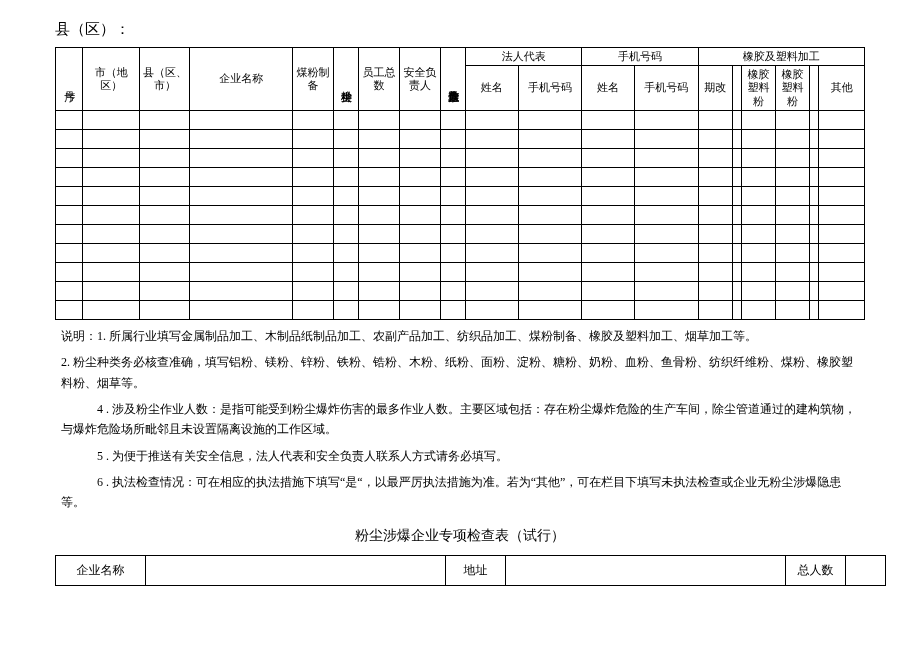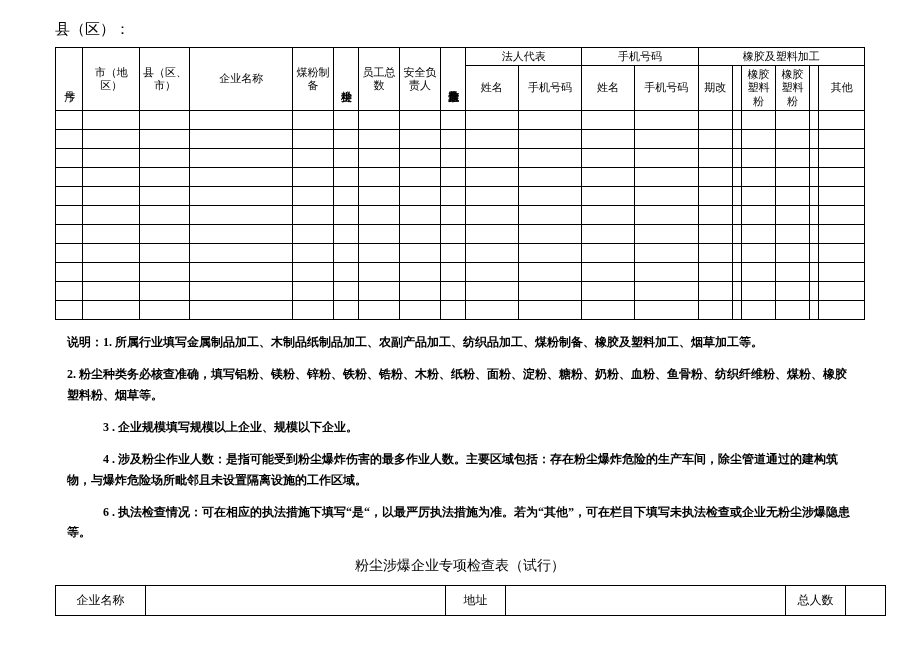--- a/index.html
+++ b/index.html
@@ -42,22 +42,21 @@
       text-orientation: upright;
       letter-spacing: 0px;
       display: inline-block;
     }
     .notes {
       margin-top: 6px;
       font-size: 12px;
       line-height: 1.7;
     }
     .notes p {
-      margin: 12px;
-      font-weight: bold;
+      margin: 6px;
     }
     .bottom-title {
       text-align: center;
       font-size: 14px;
       margin-top: 14px;
       margin-bottom: 10px;
     }
     table.bottom-table th,
     table.bottom-table td {
       border: 1px solid #000;
@@ -355,22 +354,22 @@
         <td></td>
         <td></td>
         <td></td>
       </tr>
   </tbody>
 </table>
 
 <div class="notes">
   <p><span>说明：</span><span>1. 所属行业填写金属制品加工、木制品纸制品加工、农副产品加工、纺织品加工、煤粉制备、橡胶及塑料加工、烟草加工等。</span></p>
   <p>2. 粉尘种类务必核查准确，填写铝粉、镁粉、锌粉、铁粉、锆粉、木粉、纸粉、面粉、淀粉、糖粉、奶粉、血粉、鱼骨粉、纺织纤维粉、煤粉、橡胶塑料粉、烟草等。</p>
-  <p style="text-indent:3em">3 . 企业规模填写规模以上企业、规模以下企业。</p>
   <p style="text-indent:3em">4 . 涉及粉尘作业人数：是指可能受到粉尘爆炸伤害的最多作业人数。主要区域包括：存在粉尘爆炸危险的生产车间，除尘管道通过的建构筑物，与爆炸危险场所毗邻且未设置隔离设施的工作区域。</p>
+  <p style="text-indent:3em">5 . 为便于推送有关安全信息，法人代表和安全负责人联系人方式请务必填写。</p>
   <p style="text-indent:3em">6 . 执法检查情况：可在相应的执法措施下填写“是“，以最严厉执法措施为准。若为“其他”，可在栏目下填写未执法检查或企业无粉尘涉爆隐患等。</p>
 </div>
 
 <div class="bottom-title">粉尘涉爆企业专项检查表（试行）</div>
 
 <table class="bottom-table">
   <colgroup>
     <col style="width:90px">
     <col style="width:300px">
     <col style="width:60px">

